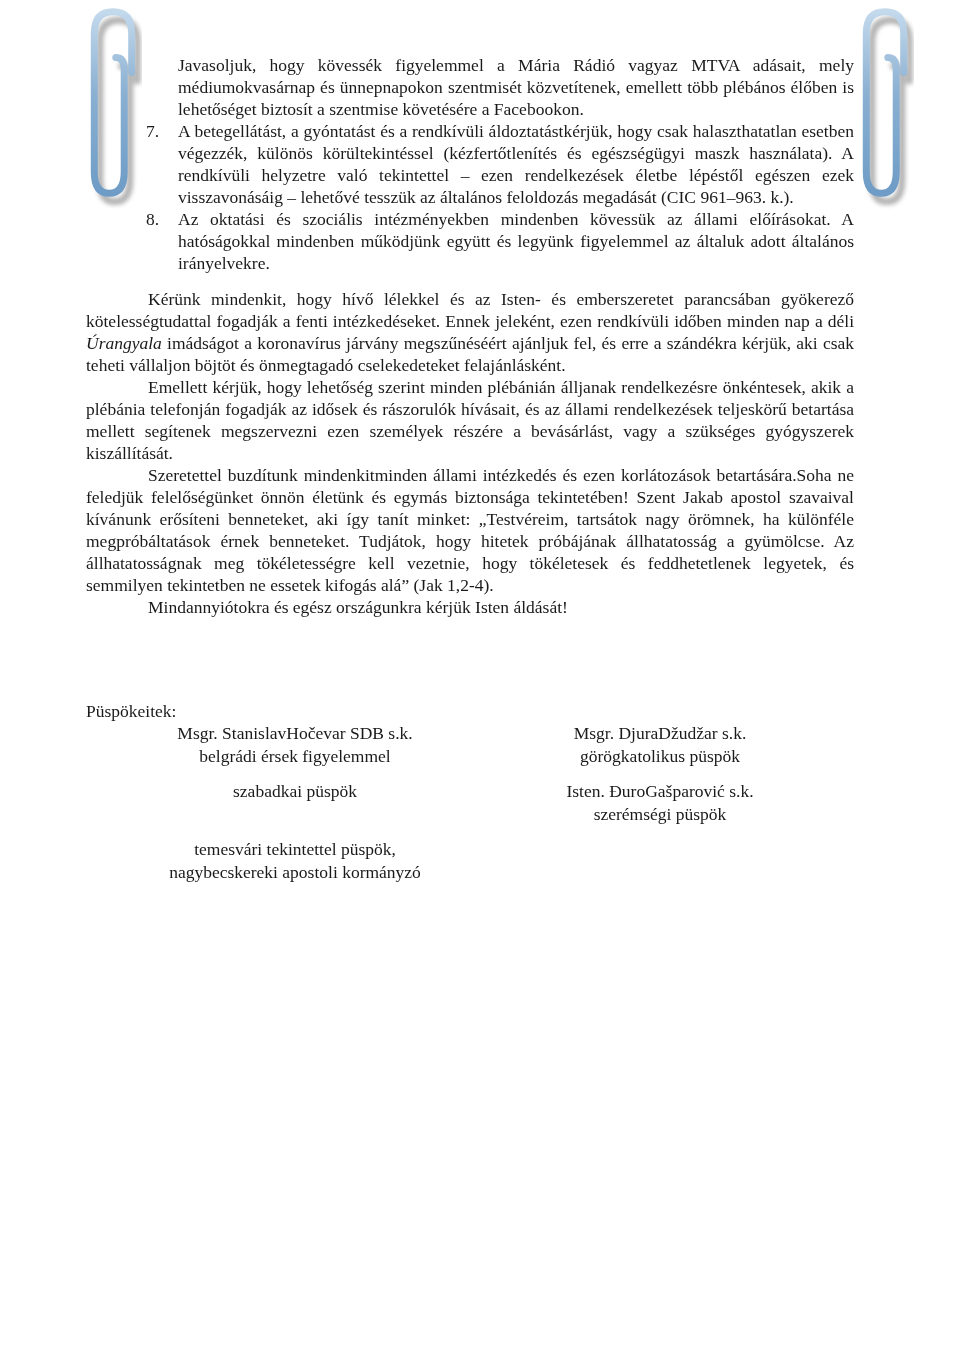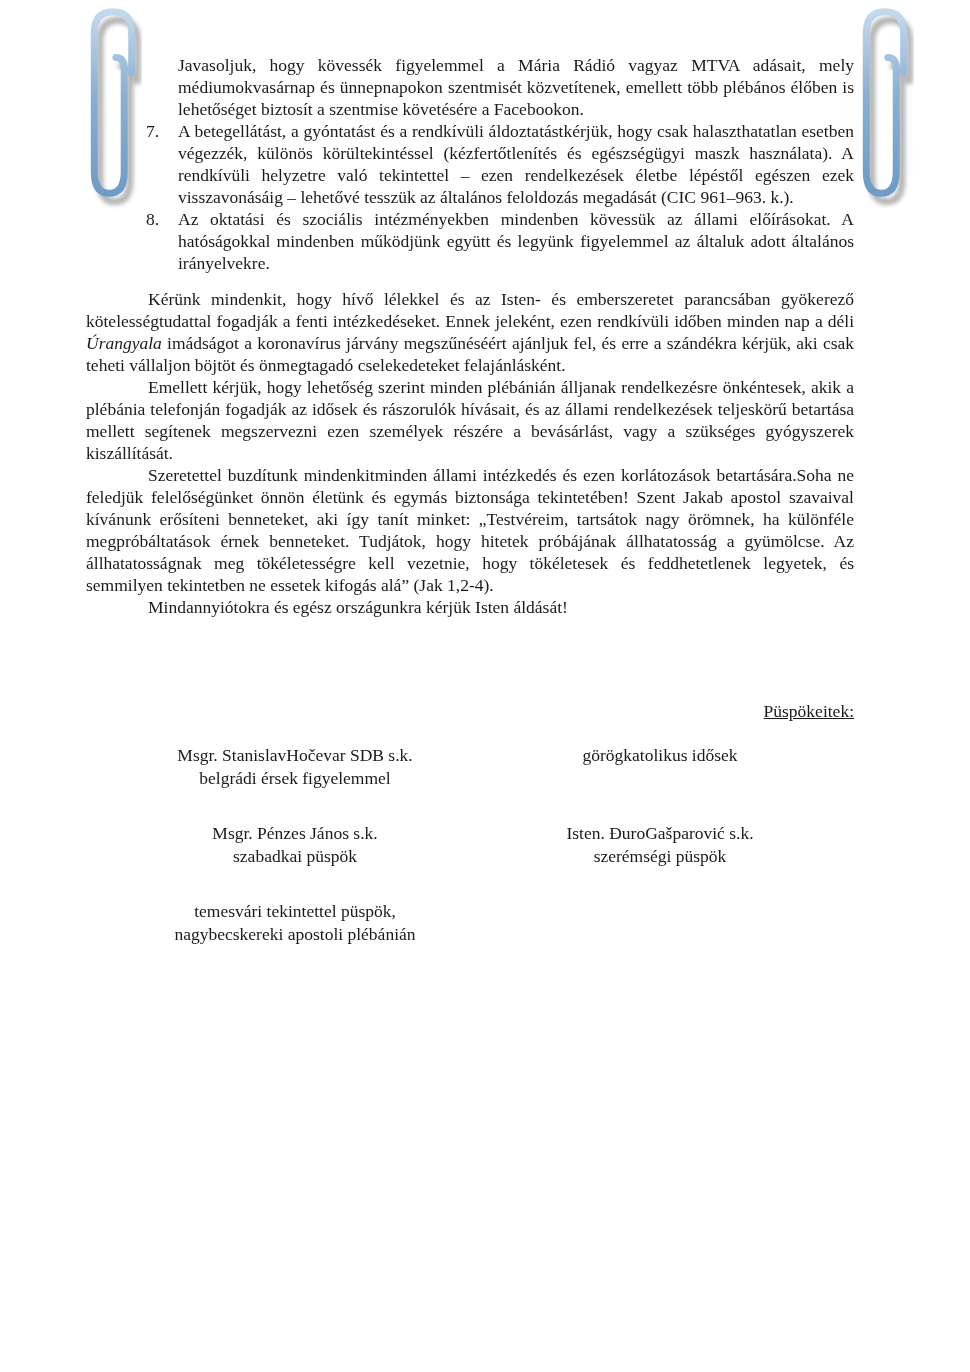--- a/index.html
+++ b/index.html
@@ -24,28 +24,26 @@
     line-height: 22px;
   }
   .hang, .li, .para { text-align: justify; margin: 0; }
   .hang { margin-left: 92px; }
   .li { position: relative; margin-left: 92px; }
   .li .num { position: absolute; left: -32px; top: 0; }
   .para { text-indent: 62px; }
   .para.spaced { margin-top: 14px; }
   .sig-heading {
     margin-top: 82px;
-    text-align: right;
-    text-decoration: underline;
+    text-align: left;
   }
   .sig-grid {
     display: grid;
     grid-template-columns: 418px 312px;
-    row-gap: 32px;
-    margin-top: 22px;
+    row-gap: 12px;
   }
   .sig { text-align: center; line-height: 23px; }
   em { font-style: italic; }
 </style>
 </head>
 <body>
 
 <div class="page">
 
   <svg class="clip clip-left" width="58" height="214" viewBox="0 0 62 226">
@@ -103,34 +101,34 @@
     <div class="sig-heading">Püspökeitek:</div>
 
     <div class="sig-grid">
 
       <div class="sig">
         <div>Msgr. StanislavHočevar SDB s.k.</div>
         <div>belgrádi érsek figyelemmel</div>
       </div>
 
       <div class="sig">
-        <div>görögkatolikus idősek</div>
+        <div>Msgr. DjuraDžudžar s.k.</div>
+        <div>görögkatolikus püspök</div>
       </div>
 
       <div class="sig">
-        <div>Msgr. Pénzes János s.k.</div>
         <div>szabadkai püspök</div>
       </div>
 
       <div class="sig">
         <div>Isten. ĐuroGašparović s.k.</div>
         <div>szerémségi püspök</div>
       </div>
 
       <div class="sig">
         <div>temesvári tekintettel püspök,</div>
-        <div>nagybecskereki apostoli plébánián</div>
+        <div>nagybecskereki apostoli kormányzó</div>
       </div>
 
     </div>
 
   </div>
 </div>
 
 </body></html>

